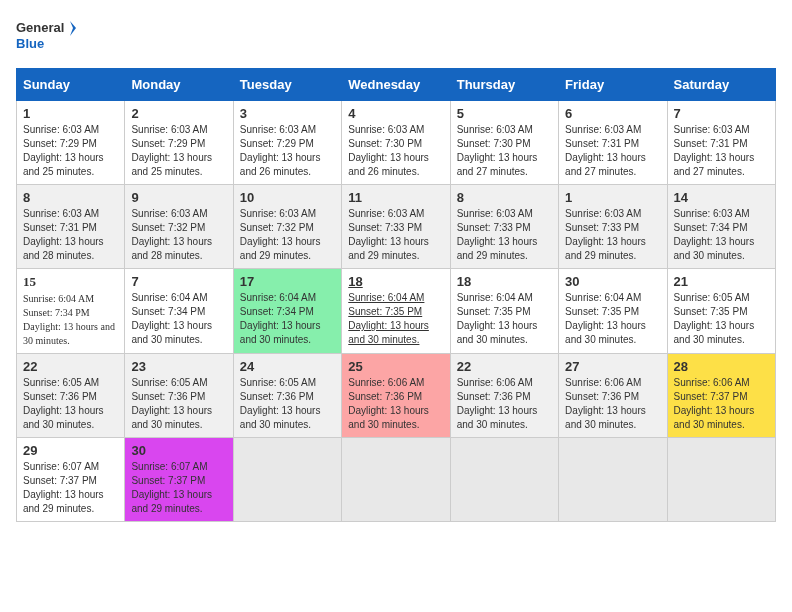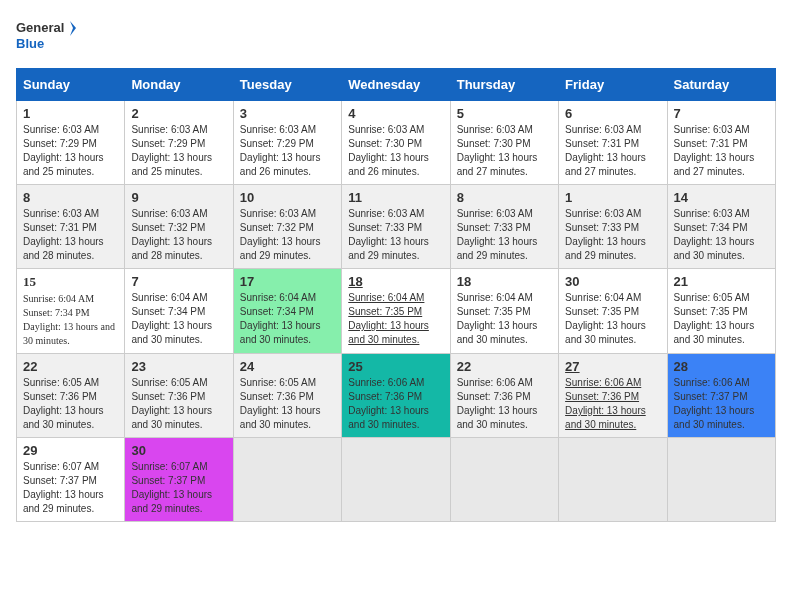--- a/index.html
+++ b/index.html
@@ -205,33 +205,33 @@
           <div class="day-info">Sunrise: 6:05 AM<br>Sunset: 7:36 PM<br>Daylight: 13 hours and 30 minutes.</div>
         </td>
         <td style="background-color: rgb(240, 240, 240);">
           <span class="day-number">23</span>
           <div class="day-info">Sunrise: 6:05 AM<br>Sunset: 7:36 PM<br>Daylight: 13 hours and 30 minutes.</div>
         </td>
         <td style="background-color: rgb(240, 240, 240);">
           <span class="day-number">24</span>
           <div class="day-info">Sunrise: 6:05 AM<br>Sunset: 7:36 PM<br>Daylight: 13 hours and 30 minutes.</div>
         </td>
-        <td style="background-color: #14b8a6; margin-left: 40px;">
+        <td style="background-color: #fca5a5; margin-left: 40px;">
           <span class="day-number">25</span>
           <div class="day-info">Sunrise: 6:06 AM<br>Sunset: 7:36 PM<br>Daylight: 13 hours and 30 minutes.</div>
         </td>
         <td style="background-color: rgb(240, 240, 240);">
           <span class="day-number">22</span>
           <div class="day-info">Sunrise: 6:06 AM<br>Sunset: 7:36 PM<br>Daylight: 13 hours and 30 minutes.</div>
         </td>
-        <td style="background-color: rgb(240, 240, 240); text-decoration: underline;">
+        <td style="background-color: rgb(240, 240, 240);">
           <span class="day-number">27</span>
           <div class="day-info">Sunrise: 6:06 AM<br>Sunset: 7:36 PM<br>Daylight: 13 hours and 30 minutes.</div>
         </td>
-        <td style="background-color: #3b82f6;">
+        <td style="background-color: #fde047;">
           <span class="day-number">28</span>
           <div class="day-info">Sunrise: 6:06 AM<br>Sunset: 7:37 PM<br>Daylight: 13 hours and 30 minutes.</div>
         </td>
       </tr>
       <tr>
         <td style="background-color: rgb(255, 255, 255);">
           <span class="day-number">29</span>
           <div class="day-info">Sunrise: 6:07 AM<br>Sunset: 7:37 PM<br>Daylight: 13 hours and 29 minutes.</div>
         </td>
         <td style="background-color: #d946ef;">

